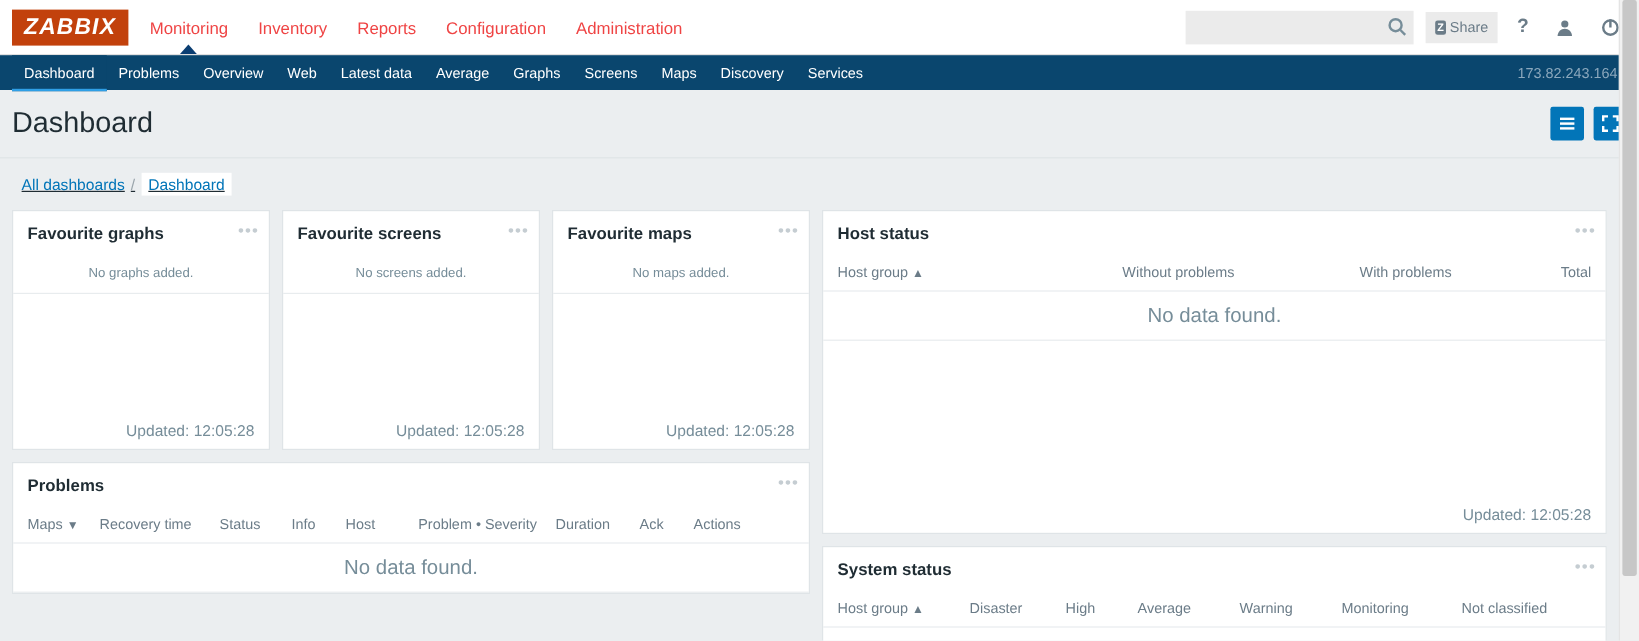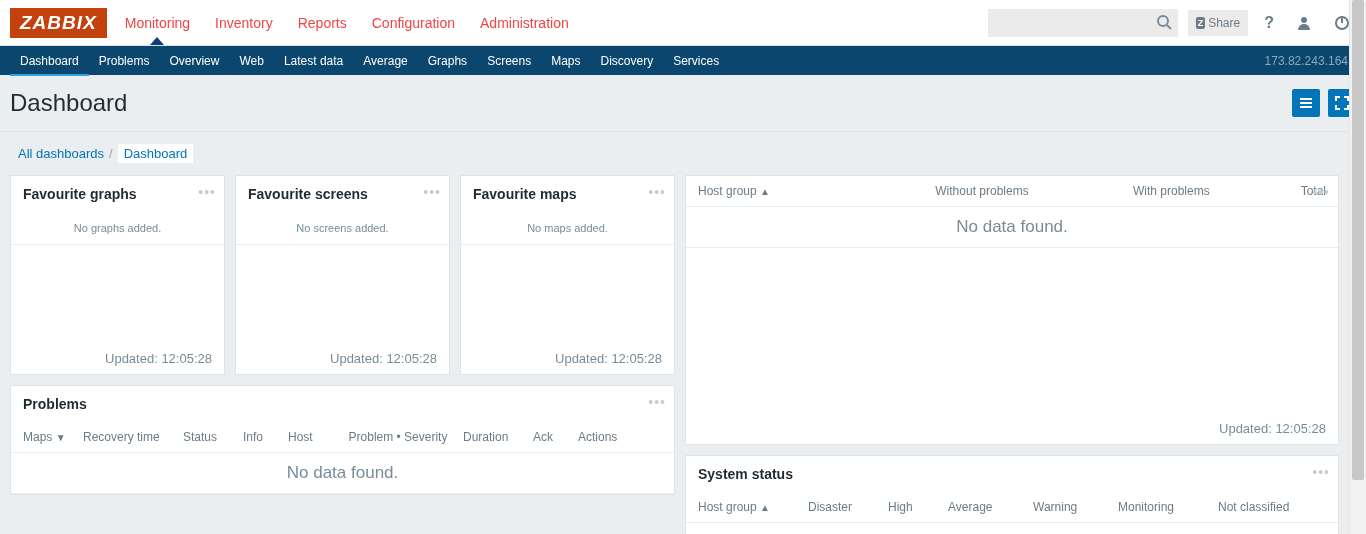--- a/index.html
+++ b/index.html
@@ -22,21 +22,21 @@
   .subnav-item.active { background: #0a466e; }
   .subnav-item.active::after { content:''; position:absolute; left:0; right:0; bottom:0; height:2px; background:#2f9fe6; }
   .ip { color: #8ba8bd; font-size: 12px; padding-right: 8px; }
   
   .page-head { display: flex; align-items: center; padding: 14px 10px 14px 10px; border-bottom: 1px solid #dfe4e7; }
   .page-title { font-size: 24px; font-weight: normal; color: #1f2c33; flex: 1; }
   .head-actions { display: flex; gap: 8px; align-items: center; }
   .btn-primary { background: #0275b8; color: #fff; border: none; padding: 6px 12px; font-size: 13px; cursor: pointer; border-radius: 2px; }
   .btn-icon { background: #0275b8; color: #fff; width: 28px; height: 28px; border: none; display: flex; align-items: center; justify-content: center; border-radius: 2px; cursor: pointer; }
   
-  .breadcrumb { padding: 12px 12px 12px 18px; font-size: 13px; display:flex; align-items:center; }
+  .breadcrumb { padding: 12px 12px 12px 18px; font-size: 13px; display:flex; align-items:center;text-decoration:underline; }
   .breadcrumb a { color: #0275b8; text-decoration: none; }
   .breadcrumb .sep { color: #9aa5ab; padding:0 5px;}
   .crumb-current { background:#fff; padding:2px 6px; color:#0275b8; }
   
   .grid { display: flex; gap: 10px; padding: 0 10px; }
   .col-left { display: flex; flex-direction: column; gap: 10px; }
   .row1 { display: flex; gap: 10px; }
   
   .widget { background: #fff; border: 1px solid #dfe4e7; position: relative; display:flex; flex-direction:column; }
   .widget-head { padding: 10px 12px; font-weight: bold; color: #1f2c33; font-size: 14px; display:flex; align-items:center;}
@@ -184,20 +184,21 @@
         <span>Actions</span>
       </div>
       <div class="nodata">No data found.</div>
     </div>
   </div>
 
   <div class="right-col">
 
     <div class="widget host-widget">
       <div class="widget-menu">•••</div>
+      <div class="widget-head">Host status</div>
       <div class="tbl-head">
         <span style="flex:1;"><span>Host group</span> <span class="sortarrow">▲</span></span>
         <span style="flex:1;text-align:center;">Without problems</span>
         <span style="flex:1;text-align:center;">With problems</span>
         <span style="width:60px;text-align:right;">Total</span>
       </div>
       <div class="nodata">No data found.</div>
       <div class="widget-footer"><span>Updated: </span><span>12:05:28</span></div>
     </div>
 

